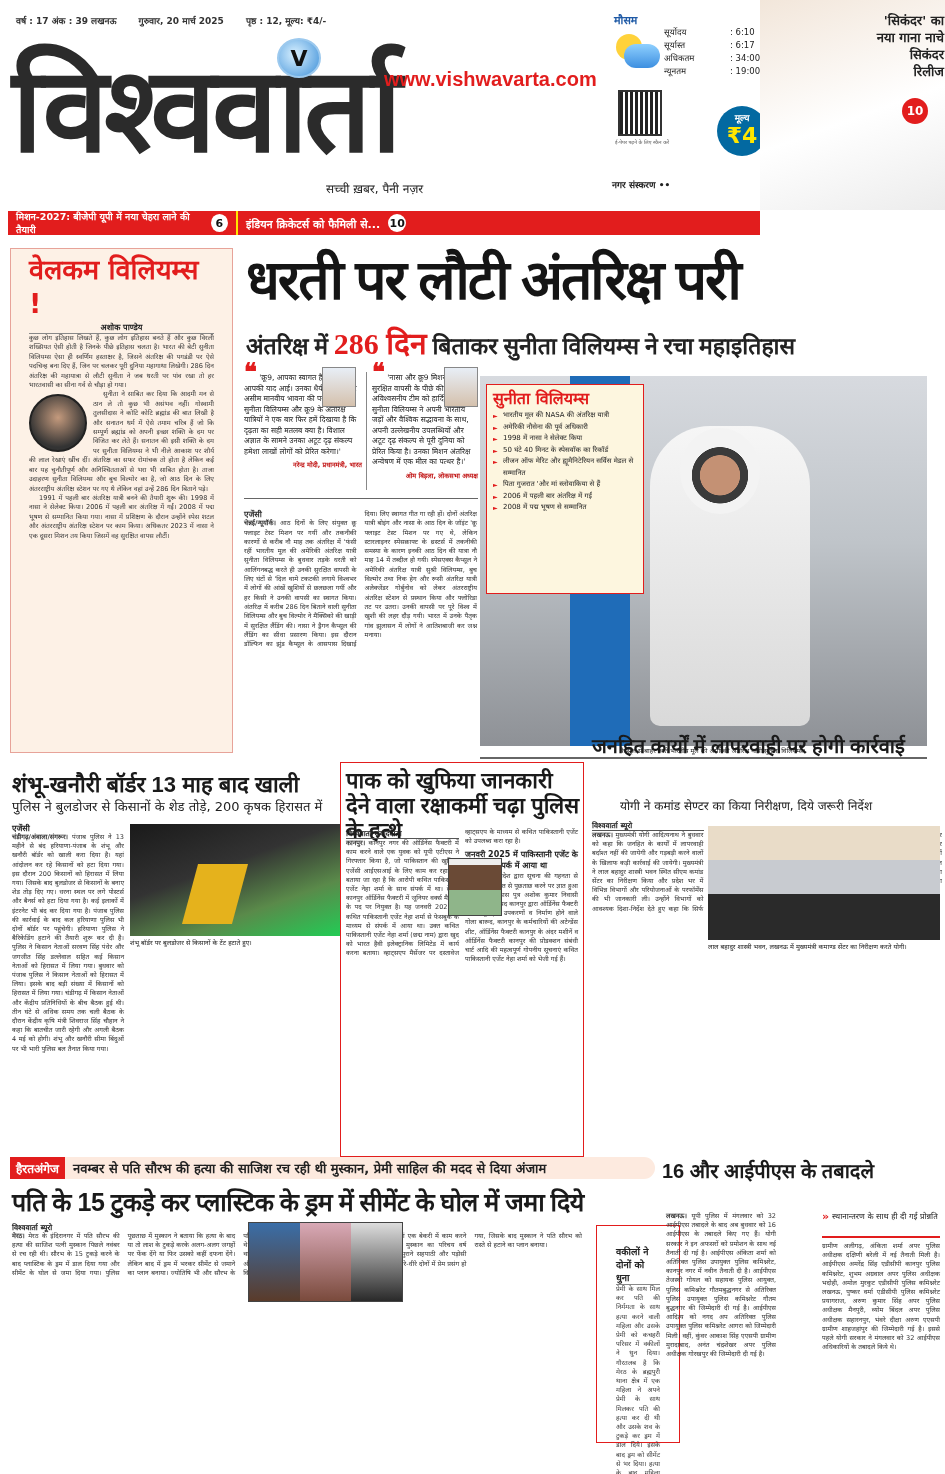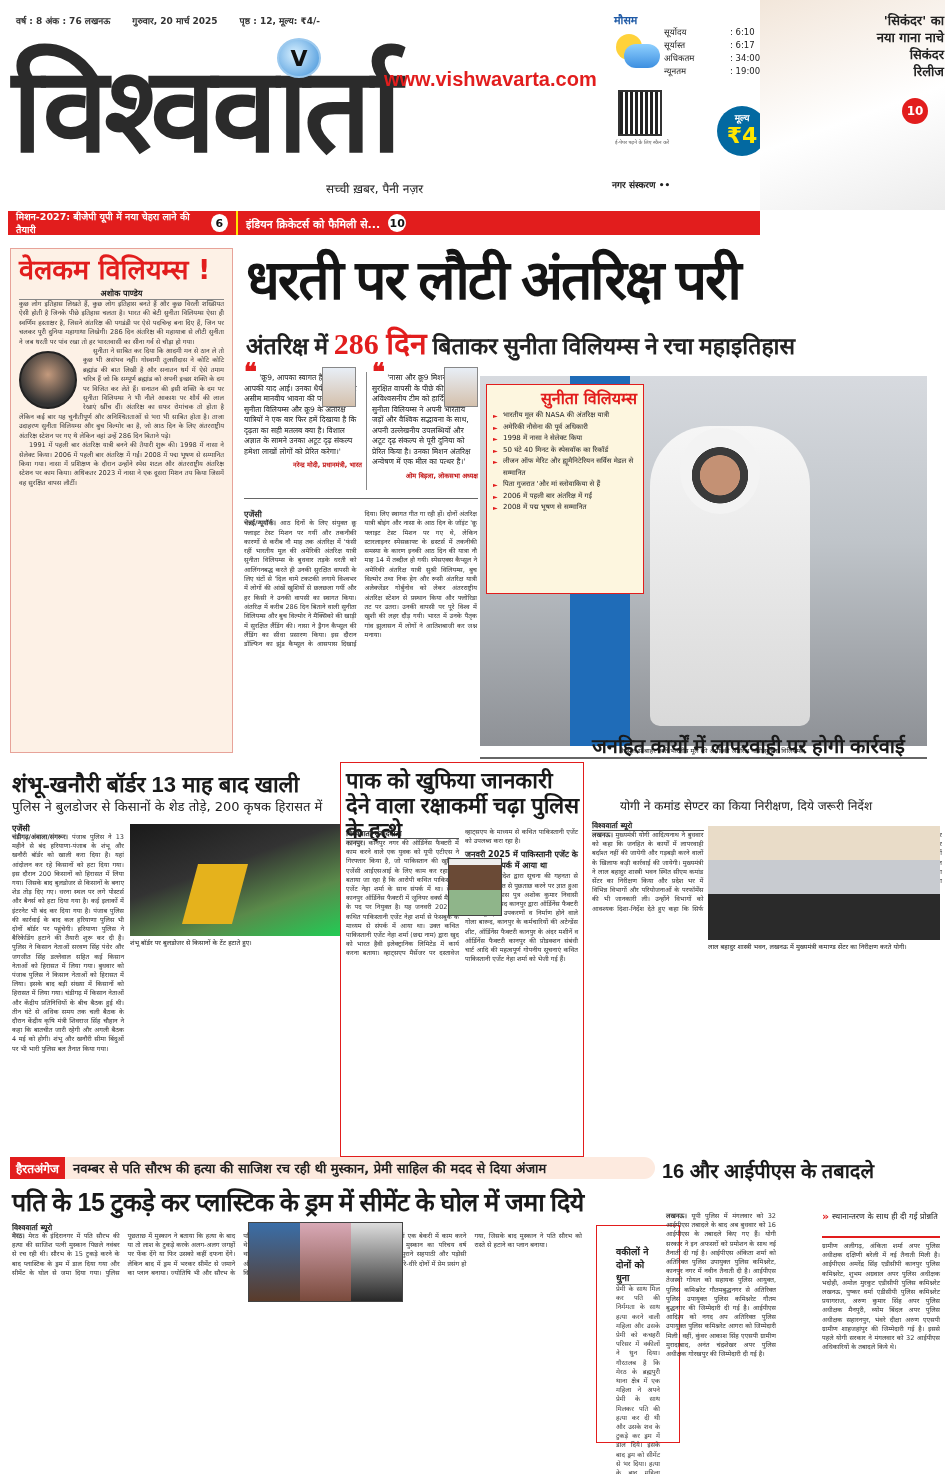--- a/index.html
+++ b/index.html
@@ -24,59 +24,59 @@
 .price .l{font-size:9px;color:#fff;margin-top:5px}
 .price .v{font-size:22px;line-height:24px}
 .edition{top:178px;left:612px;font-size:9px;font-weight:bold}
 .photo-promo{top:0;left:760px;width:185px;height:210px;background:linear-gradient(160deg,#f2e6da,#fff 55%,#ececec)}
 .promo-txt{top:12px;left:876px;font-size:13px;font-weight:bold;text-align:right;line-height:17px;width:68px}
 .promo-num{top:98px;left:902px;width:26px;height:26px;border-radius:50%;background:#e21d1d;color:#fff;font-weight:bold;font-size:12px;display:flex;align-items:center;justify-content:center}
 .ticker{top:211px;left:8px;width:752px;height:24px;background:#e21d1d;display:flex;align-items:center;color:#fff;font-size:11px;font-weight:bold}
 .tk{display:flex;align-items:center;gap:8px;padding:0 8px;height:100%;border-right:2px solid #ffe600}
 .tk:last-child{border-right:none}
 .tkn{width:18px;height:18px;border-radius:50%;background:#fff;color:#111;display:flex;align-items:center;justify-content:center;font-size:11px}
-.welcome{top:248px;left:10px;width:223px;height:505px;background:#fdf1e6;border:1px solid #e7a399;padding:4px 8px}
+.welcome{top:248px;left:10px;width:223px;height:505px;background:#fdf1e6;border:1px solid #e7a399;padding:4px 18px}
 .welcome h2{color:#e21d1d;font-size:27px;font-weight:bold;line-height:34px}
 .byline{font-size:8px;font-weight:bold;text-align:center;border-bottom:1px solid #888;padding-bottom:1px}
 .body{font-size:6.6px;line-height:9.4px;color:#333;text-align:justify}
 .author{float:left;width:58px;height:58px;border-radius:50%;background:radial-gradient(circle at 50% 40%,#c49a7d,#333 70%);margin:4px 6px 2px 0;border:2px solid #222}
 .headline{top:240px;left:246px;font-size:55px;font-weight:bold;color:#151515;letter-spacing:-2px;line-height:80px;font-family:"Liberation Sans",sans-serif}
 .subhead{top:322px;left:246px;font-size:23px;font-weight:bold;color:#222;font-family:Liberation Serif, serif}
 .subhead .red{color:#e21d1d;font-size:30px}
 .quote{top:367px;width:118px;font-size:7.5px;line-height:10.5px}
 .qmark{color:#e21d1d;font-size:24px;font-weight:bold;line-height:10px;font-family:"DejaVu Serif",serif}
 .qphoto{position:absolute;width:34px;height:40px;background:linear-gradient(#e8eef6,#d5c1ad);border:1px solid #888}
 .qsig{font-size:6.5px;color:#c01010;font-weight:bold;text-align:right;margin-top:3px}
 .story-cols{top:510px;left:244px;width:233px;height:250px;font-size:6.5px;line-height:9.3px;column-count:2;column-gap:8px;text-align:justify;color:#333}
 .story-cols .lbl{font-weight:bold;font-size:8px}
 .mainphoto{top:376px;left:480px;width:447px;height:370px;background:linear-gradient(180deg,#d7dadf 0%,#bfc4c9 45%,#8e9196 100%);overflow:hidden}
 .suit{position:absolute;left:170px;top:50px;width:160px;height:300px;border-radius:60px 60px 10px 10px;background:linear-gradient(#f6f6f6,#d9d9d9)}
 .helmet{position:absolute;left:200px;top:52px;width:80px;height:86px;border-radius:50%;background:radial-gradient(circle at 50% 55%,#c49174 0 32%,#3a3a3a 33% 45%,#f3f3f3 46%)}
 .blue{position:absolute;left:90px;top:0;width:60px;height:370px;background:#1f6cb8}
 .factbox{top:384px;left:486px;width:158px;height:210px;background:#fdf6df;border:1px solid #e21d1d;padding:3px 6px}
-.factbox h3{color:#e21d1d;font-size:16px;font-weight:bold;text-align:right;line-height:22px}
+.factbox h3{color:#e21d1d;font-size:16px;font-weight:bold;text-align:left;line-height:22px}
 .factbox li{list-style:none;font-size:7px;line-height:11.5px;padding-left:10px;position:relative}
 .factbox li::before{content:"►";color:#e21d1d;position:absolute;left:0;font-size:6px}
 .caption{top:746px;left:620px;font-size:6.5px;color:#222}
 .rule{height:1px;background:#666}
 .h2{font-weight:bold;font-family:"Liberation Sans",sans-serif;color:#1a1a1a}
 .gray{background:linear-gradient(135deg,#444,#777)}
 .boxred{border:1px solid #e5a19b}
 .small{font-size:6.5px;line-height:9.2px;text-align:justify;color:#333}
 .cap2{font-size:6.5px}
 .hairat{top:1157px;left:10px;width:645px;height:22px;background:#fdeadf;border-radius:0 11px 11px 0;display:flex;align-items:center}
 .hairat .tag{background:#e21d1d;color:#fff;font-size:12px;font-weight:bold;padding:3px 6px;height:22px}
 .hairat .t{font-size:13px;font-weight:bold;padding-left:8px}
 .lawyers{top:1225px;left:596px;width:84px;height:218px;border:1px solid #e21d1d;padding:19px}
 </style>
 </head>
 <body>
 
 <div class="abs meta">
-  <span>वर्ष : 8 अंक : 76 लखनऊ</span>
+  <span>वर्ष : 17 अंक : 39 लखनऊ</span>
   <span>गुरुवार, 20 मार्च 2025</span>
   <span>पृष्ठ : 12, मूल्य: ₹4/-</span>
 </div>
 <div class="abs masthead">विश्ववार्ता</div>
 <div class="abs logo">V</div>
 <div class="abs url">www.vishwavarta.com</div>
 <div class="abs tagline">सच्ची ख़बर, पैनी नज़र</div>
 
 <div class="abs weather">
   <div class="wt">मौसम</div>

